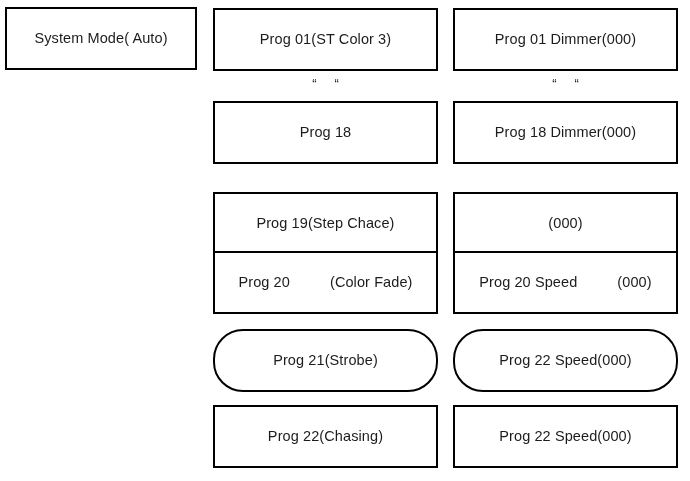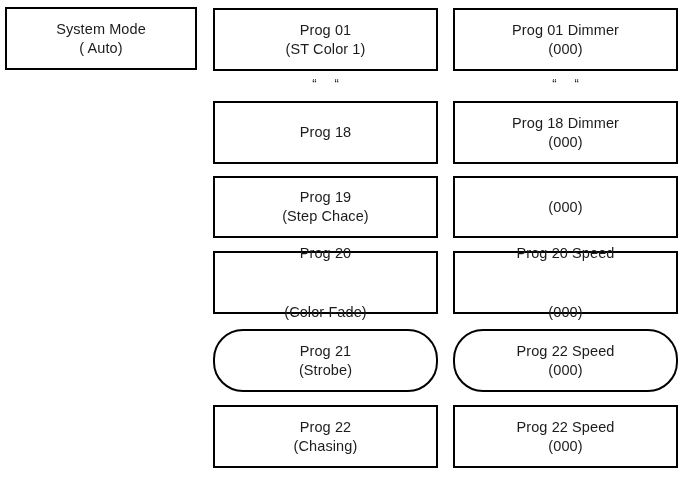--- a/index.html
+++ b/index.html
@@ -18,21 +18,21 @@
     height: 481px;
     background: #ffffff;
     overflow: hidden;
   }
   .box {
     position: absolute;
     box-sizing: border-box;
     background: #ffffff;
     border: 2px solid #000000;
     display: flex;
-    flex-direction: column;
+    flex-direction: row;
     align-items: center;
     justify-content: center;
     text-align: center;
     line-height: 1.28;
     font-size: 14.5px;
     color: #1c1c1c;
   }
   .box .line1,
   .box .line2 {
     display: block;
@@ -51,21 +51,21 @@
     left: 213px;
     width: 225px;
   }
   
   .col-right {
     left: 453px;
     width: 225px;
   }
   .r1 { top: 8px;   height: 63px; }
   .r2 { top: 101px; height: 63px; }
-  .r3 { top: 176px; height: 62px; }
+  .r3 { top: 192px; height: 62px; }
   .r4 { top: 251px; height: 63px; gap: 40px; }
   .r5 { top: 329px; height: 63px; border-radius: 30px; }
   .r6 { top: 405px; height: 63px; }
 
   
   .ellipsis {
     position: absolute;
     top: 74px;
     height: 20px;
     width: 225px;
@@ -90,21 +90,21 @@
 
 <div id="canvas">
 
   <div class="box col-left">
     <span class="line1">System Mode</span>
     <span class="line2">( Auto)</span>
   </div>
 
   <div class="box col-mid r1">
     <span class="line1">Prog 01</span>
-    <span class="line2">(ST Color 1)</span>
+    <span class="line2">(ST Color 3)</span>
   </div>
 
   <div class="ellipsis mid">
     <span>“</span>
     <span>“</span>
   </div>
 
   <div class="box col-mid r2">
     <span class="line1">Prog 18</span>
   </div>

